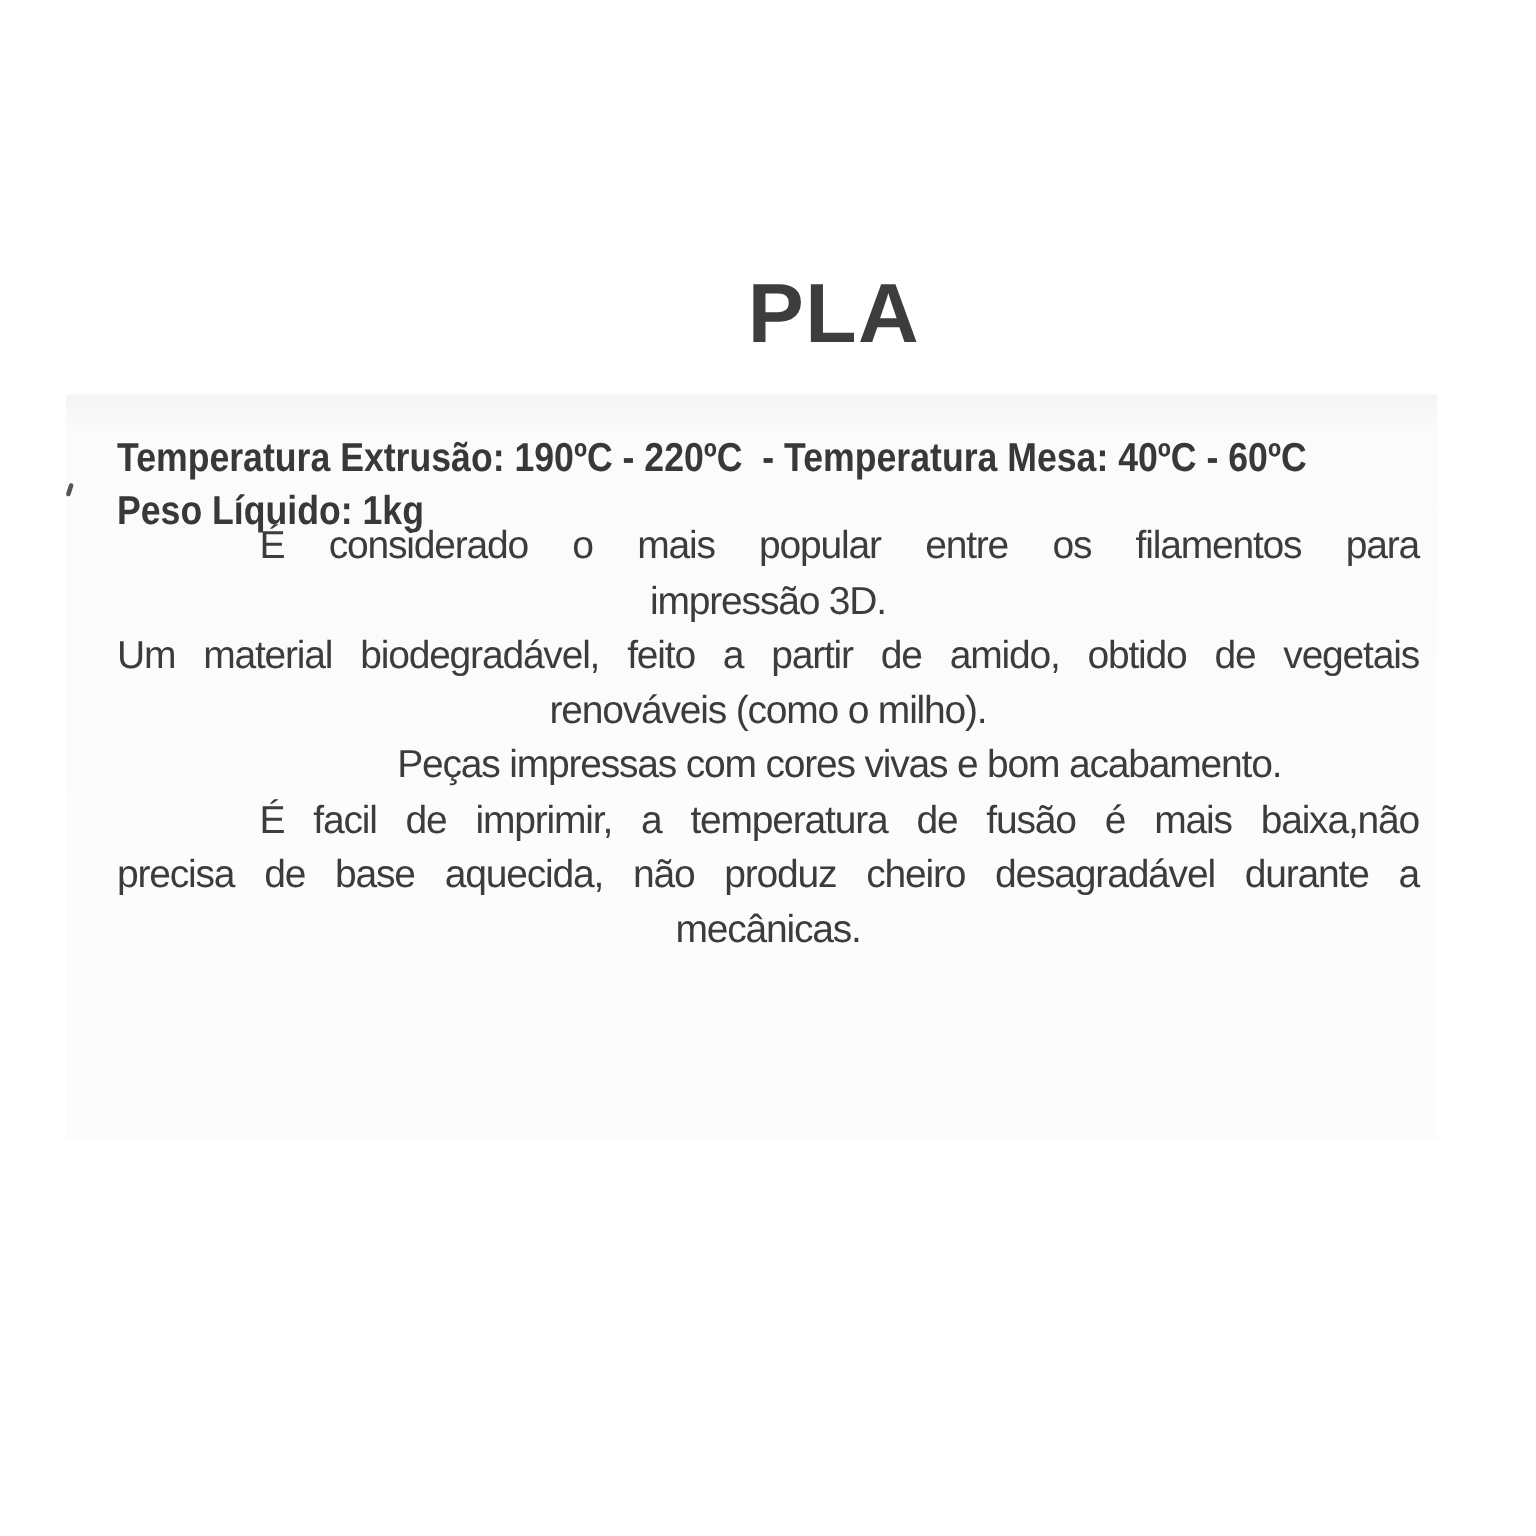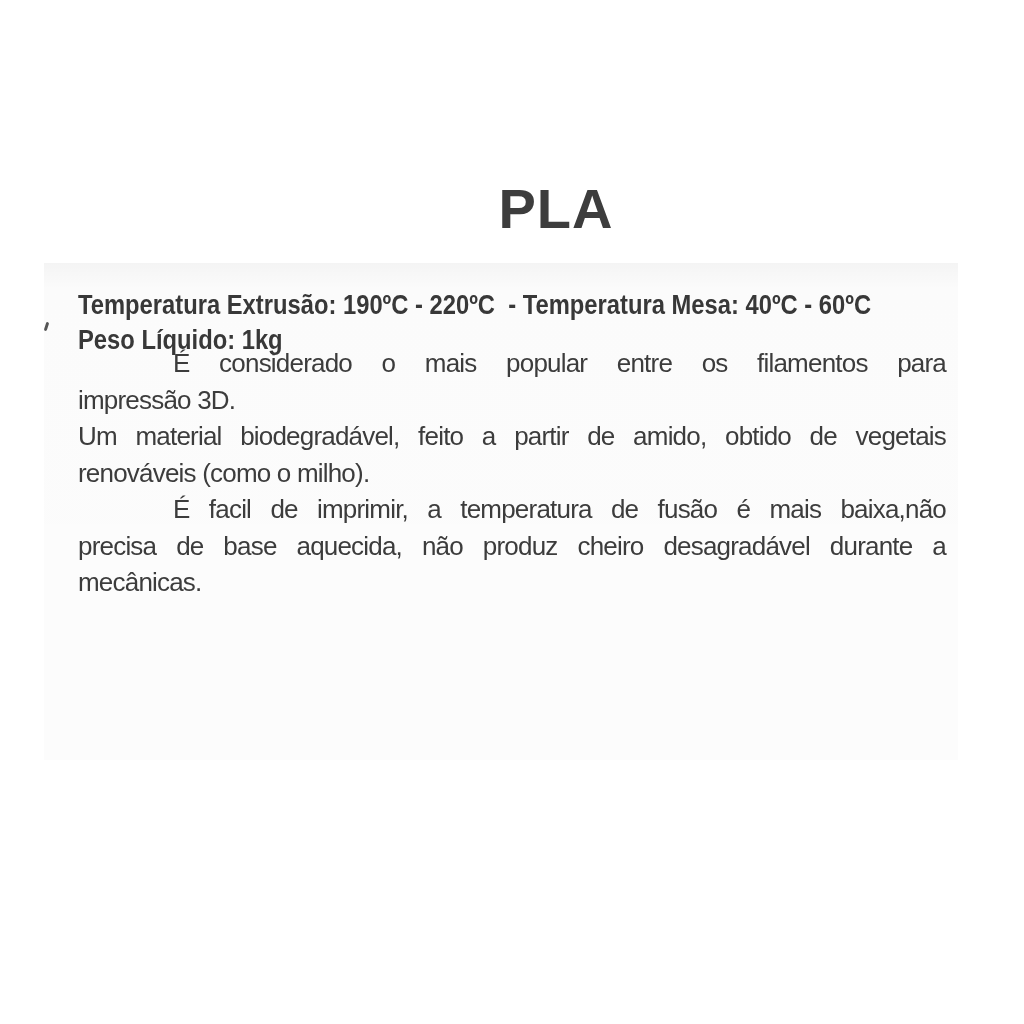--- a/index.html
+++ b/index.html
@@ -56,21 +56,21 @@
     position: absolute;
     top: 345px;
     left: 78px;
     width: 868px;
     font-size: 26px;
     line-height: 36.5px;
     letter-spacing: -0.8px;
     color: #3c3c3c;
   }
   .line {
-    text-align: left;
+    text-align: center;
   }
   .line.justify {
     text-align: justify;
     text-align-last: justify;
   }
   .line.indent {
     padding-left: 95px;
   }
   .stray-mark {
     position: absolute;
@@ -97,18 +97,19 @@
   <div class="specs">
     <div class="specs-line">Temperatura Extrusão: 190ºC - 220ºC  - Temperatura Mesa: 40ºC - 60ºC</div>
     <div class="specs-line">Peso Líquido: 1kg</div>
   </div>
 
   <div class="body-text">
       <div class="line indent justify">É considerado o mais popular entre os filamentos para</div>
       <div class="line">impressão 3D.</div>
       <div class="line justify">Um material biodegradável, feito a partir de amido, obtido de vegetais</div>
       <div class="line">renováveis (como o milho).</div>
+      <div class="line indent">Peças impressas com cores vivas e bom acabamento.</div>
       <div class="line indent justify">É facil de imprimir, a temperatura de fusão é mais baixa,não</div>
       <div class="line justify">precisa de base aquecida, não produz cheiro desagradável durante a</div>
       <div class="line">mecânicas.</div>
     </div>
 
 </div>
 
 </body></html>

